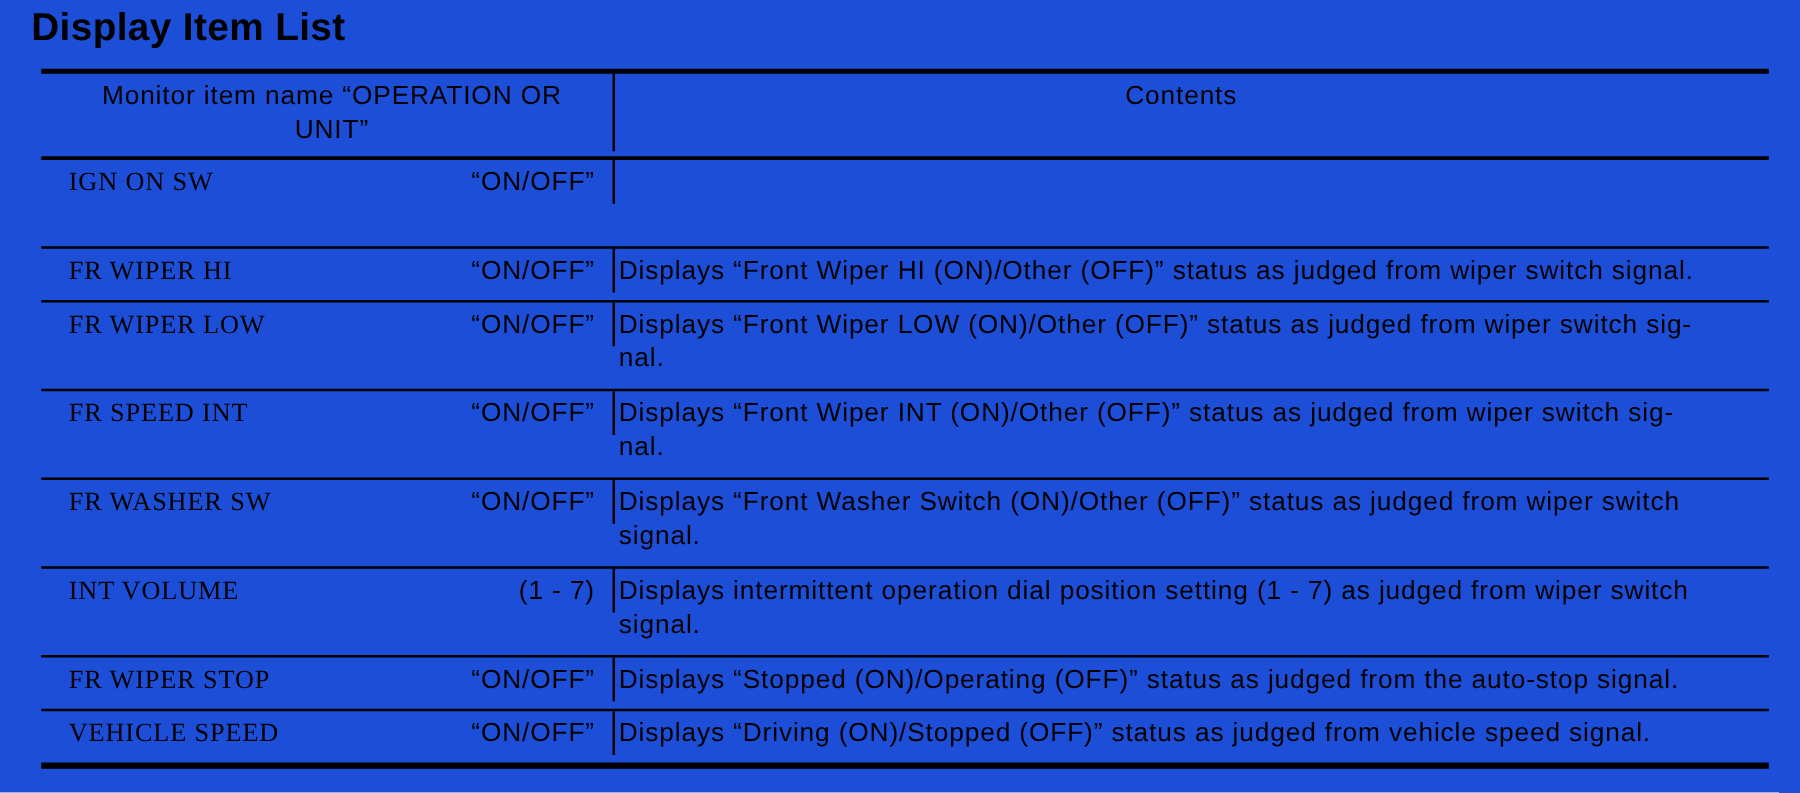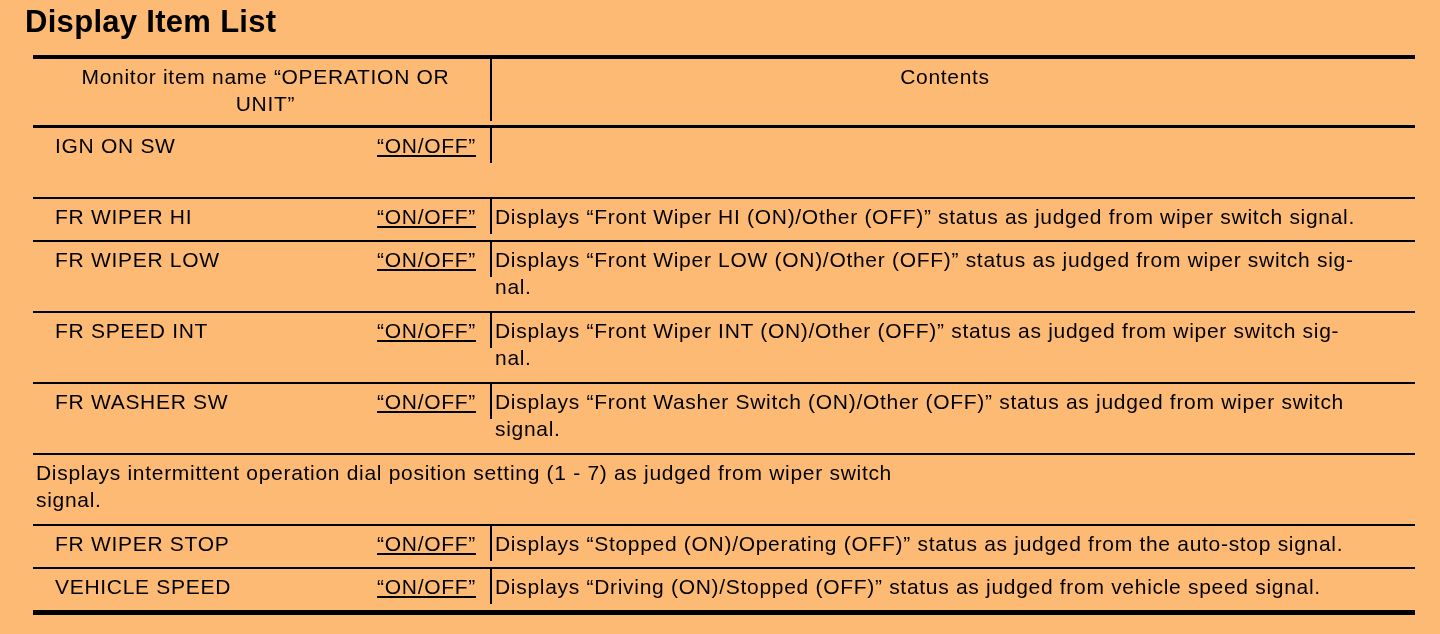--- a/index.html
+++ b/index.html
@@ -1,20 +1,20 @@
 <!DOCTYPE html>
 <html><head>
 <meta charset="utf-8">
 <style>
   html, body { margin: 0; padding: 0; background: #ffffff; }
   .page {
     position: relative;
     width: 1440px;
     height: 634px;
-    background: #fdba74;
+    background: #1d4ed8;
     color: #000000;
     font-family: "Liberation Sans", sans-serif;
     overflow: hidden;
   }
   .title {
     position: absolute;
     left: 25px;
     top: 4px;
     font-size: 31px;
     font-weight: bold;
@@ -60,22 +60,22 @@
   }
   .thead .c1 {
     justify-content: center;
     text-align: center;
     white-space: pre-line;
   }
   .thead .c2 {
     justify-content: center;
     text-align: center;
   }
-  .item-name { white-space: nowrap; }
-  .item-unit { white-space: nowrap; text-decoration: underline; }
+  .item-name { white-space: nowrap; font-family: Liberation Serif, serif; }
+  .item-unit { white-space: nowrap; }
 </style>
 </head>
 <body>
 
 <div class="page">
 
   <div class="title">Display Item List</div>
 
   <div class="itemtable">
 
@@ -121,20 +121,24 @@
     <div class="trow tall">
       <div class="c1">
         <span class="item-name">FR WASHER SW</span>
         <span class="item-unit">“ON/OFF”</span>
       </div>
       <div class="c2">Displays “Front Washer Switch (ON)/Other (OFF)” status as judged from wiper switch
 signal.</div>
     </div>
 
     <div class="trow tall">
+      <div class="c1">
+        <span class="item-name">INT VOLUME</span>
+        <span class="item-unit">(1 - 7)</span>
+      </div>
       <div class="c2">Displays intermittent operation dial position setting (1 - 7) as judged from wiper switch
 signal.</div>
     </div>
 
     <div class="trow short">
       <div class="c1">
         <span class="item-name">FR WIPER STOP</span>
         <span class="item-unit">“ON/OFF”</span>
       </div>
       <div class="c2">Displays “Stopped (ON)/Operating (OFF)” status as judged from the auto-stop signal.</div>

